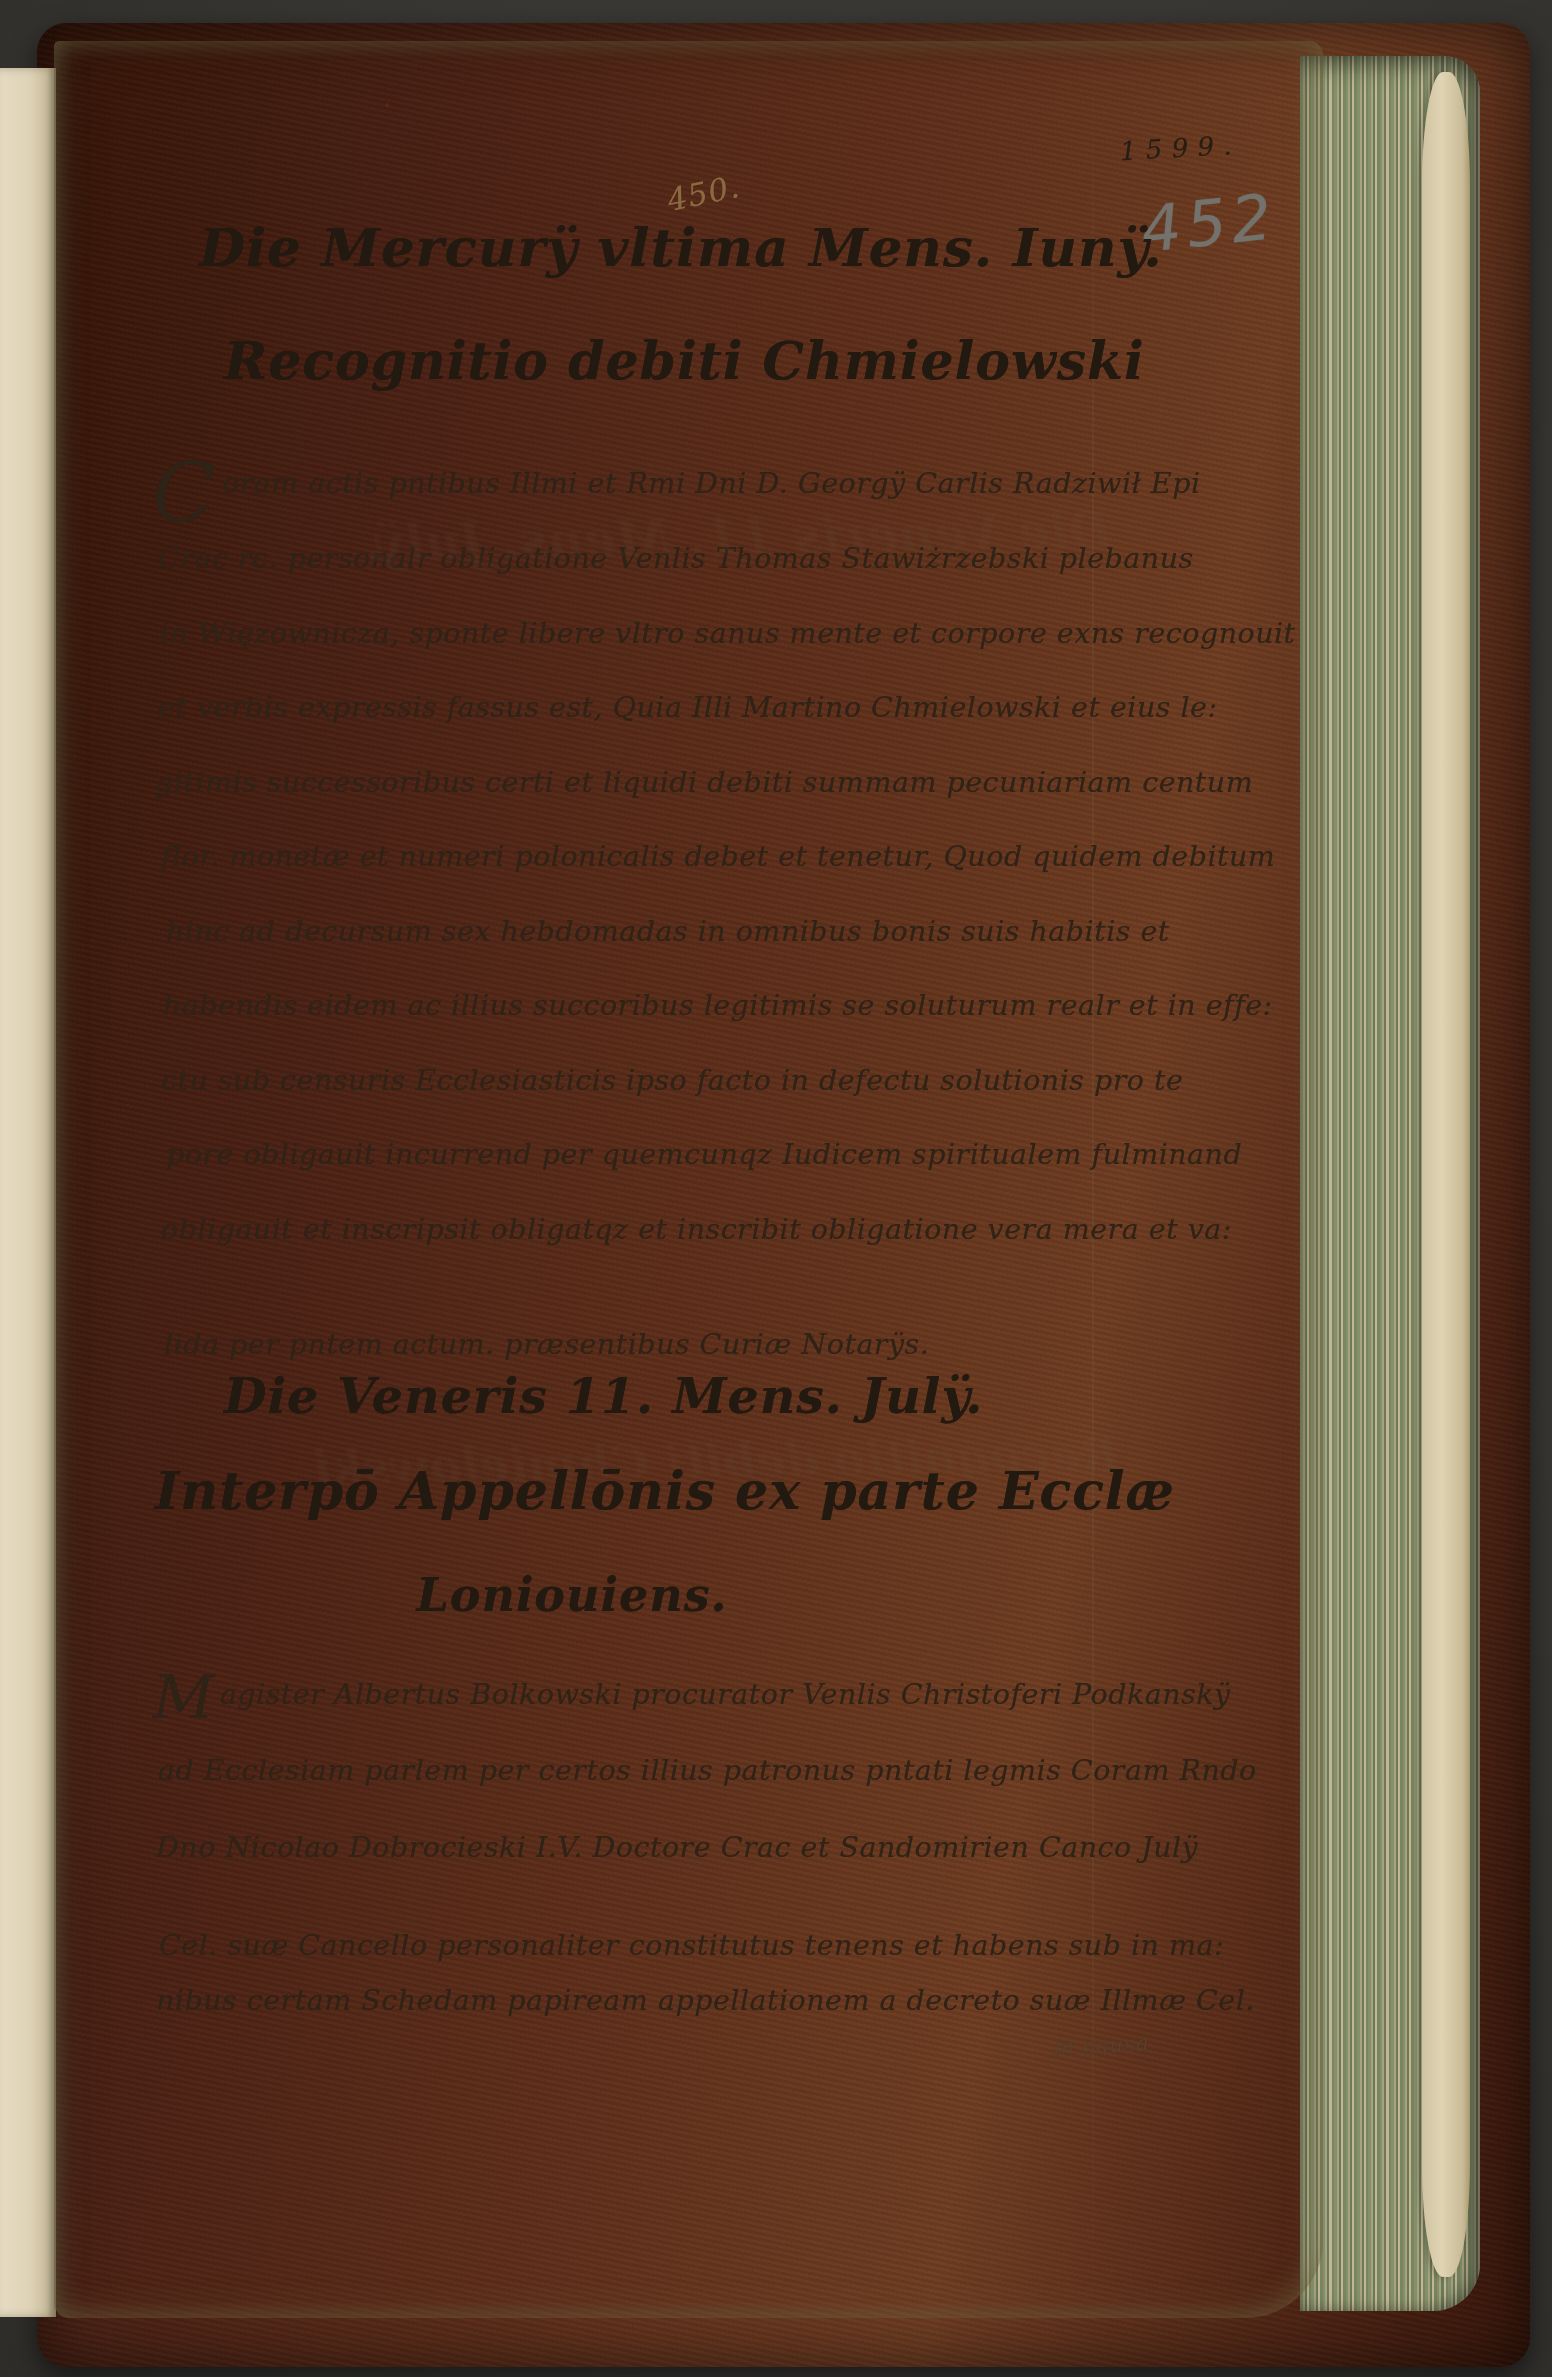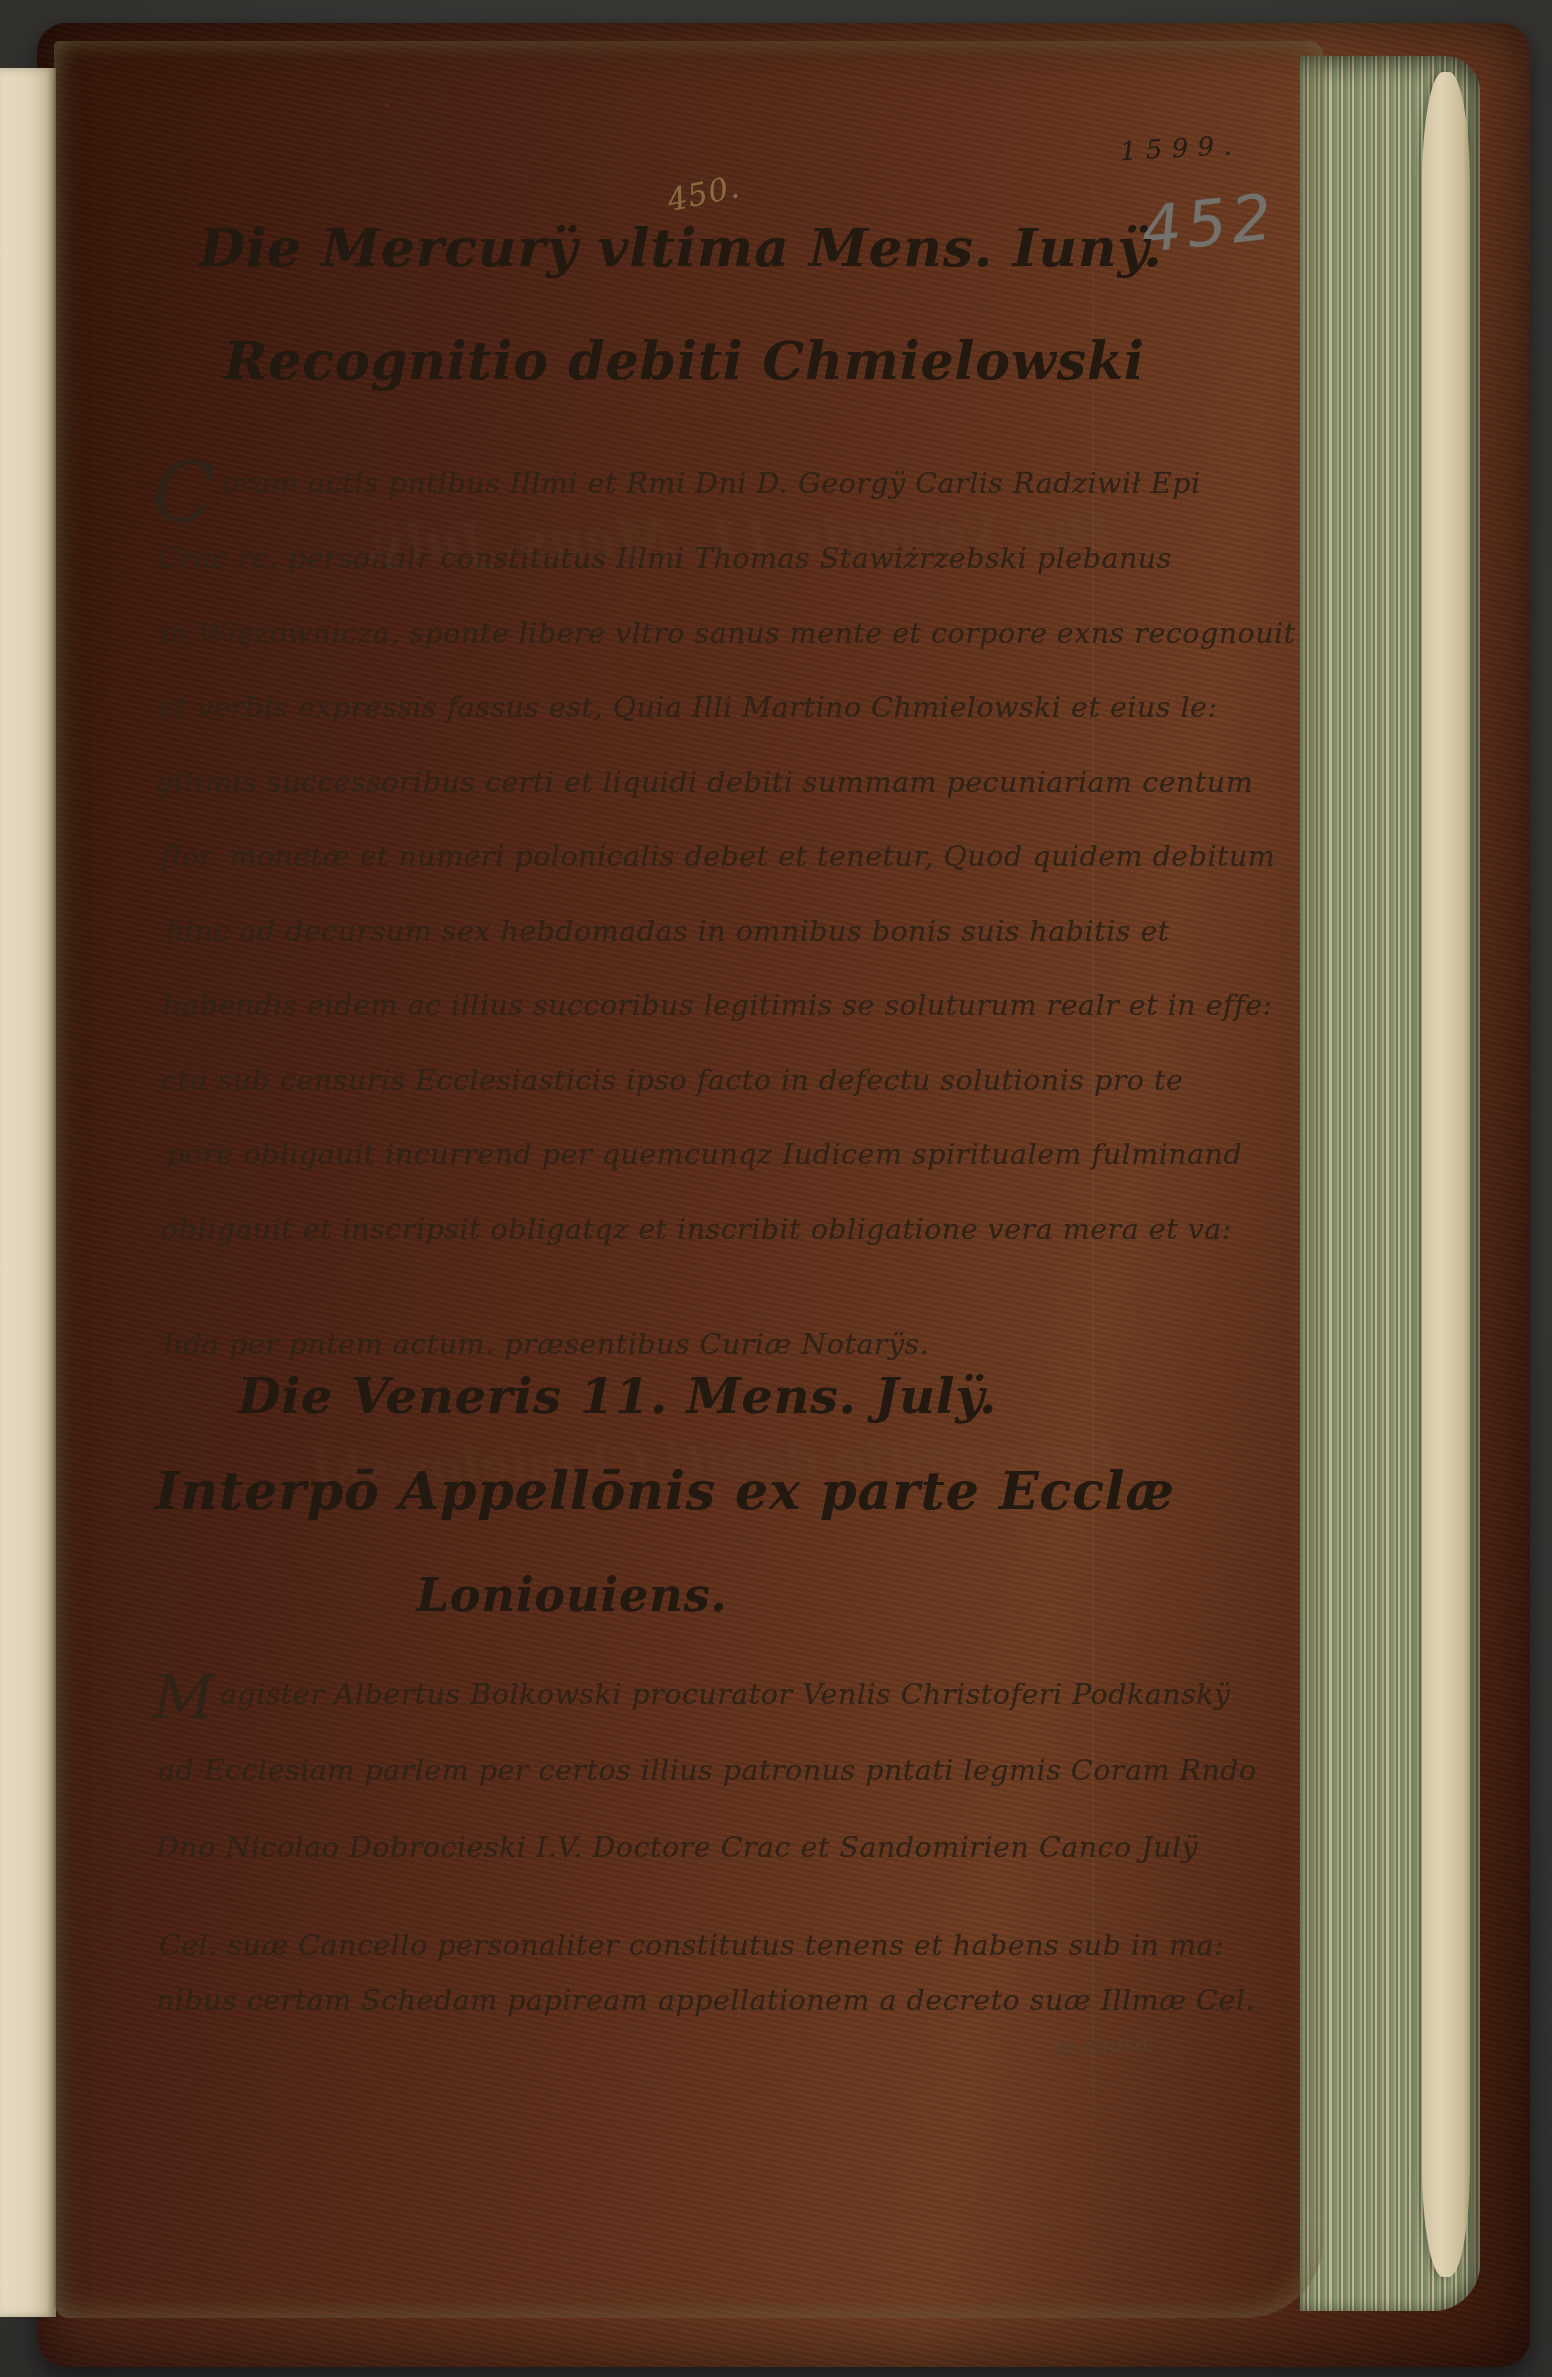--- a/index.html
+++ b/index.html
@@ -77,36 +77,36 @@
     <div class="speck" style="left:331px;top:62px;width:3.6px;height:3.6px;opacity:.5;"></div>
 
     <div class="ink year-mark" style="left:1066px;top:92px;">1599.</div>
     <div class="ink folio-pencil" style="left:1087px;top:146px;">452</div>
     <div class="ink folio-ink" style="left:613px;top:134px;">450.</div>
 
     <div class="ink heading" style="left:145px;top:175px;font-size:53px;">Die Mercurÿ vltima Mens. Iunÿ.</div>
     <div class="ink heading" style="left:170px;top:289px;font-size:52px;">Recognitio debiti Chmielowski</div>
 
     <div class="ink bline initial-c" style="left:101px;top:424px;">Coram actis pntibus Illmi et Rmi Dni D. Georgÿ Carlis Radziwił Epi</div>
-    <div class="ink bline" style="left:104px;top:499px;">Crac rc. personalr constitutus Illmi Thomas Stawiżrzebski plebanus</div>
+    <div class="ink bline" style="left:104px;top:499px;">Crac rc. personalr obligatione Venlis Thomas Stawiżrzebski plebanus</div>
     <div class="ink bline" style="left:106px;top:574px;">in Więzownicza, sponte libere vltro sanus mente et corpore exns recognouit</div>
     <div class="ink bline" style="left:104px;top:648px;">et verbis expressis fassus est, Quia Illi Martino Chmielowski et eius le:</div>
     <div class="ink bline" style="left:101px;top:723px;">gitimis successoribus certi et liquidi debiti summam pecuniariam centum</div>
     <div class="ink bline" style="left:107px;top:797px;">flor. monetæ et numeri polonicalis debet et tenetur, Quod quidem debitum</div>
     <div class="ink bline" style="left:112px;top:872px;">hinc ad decursum sex hebdomadas in omnibus bonis suis habitis et</div>
     <div class="ink bline" style="left:109px;top:946px;">habendis eidem ac illius succoribus legitimis se soluturum realr et in effe:</div>
     <div class="ink bline" style="left:107px;top:1021px;">ctu sub censuris Ecclesiasticis ipso facto in defectu solutionis pro te</div>
     <div class="ink bline" style="left:112px;top:1095px;">pore obligauit incurrend per quemcunqz Iudicem spiritualem fulminand</div>
     <div class="ink bline" style="left:107px;top:1170px;">obligauit et inscripsit obligatqz et inscribit obligatione vera mera et va:</div>
     <div class="ink bline" style="left:110px;top:1244px;margin-top:41px;">lida per pntem actum. præsentibus Curiæ Notarÿs.</div>
 
     <div class="ghost" style="left:311px;top:466px;font-size:50px;">Die Veneris 11. Mens. Julÿ.</div>
     <div class="ghost" style="left:259px;top:1392px;font-size:47px;">Recognitio debiti Chmielowski</div>
 
-    <div class="ink heading" style="left:184px;top:1326px;font-size:49px;text-align:center;">Die Veneris 11. Mens. Julÿ.</div>
+    <div class="ink heading" style="left:170px;top:1326px;font-size:49px;text-align:center;">Die Veneris 11. Mens. Julÿ.</div>
     <div class="ink heading" style="left:101px;top:1419px;font-size:52px;">Interpō Appellōnis ex parte Ecclæ</div>
     <div class="ink heading" style="left:285px;top:1527px;width:466px;text-align:center;font-size:46px;">Loniouiens.</div>
 
     <div class="ink bline initial-m" style="left:101px;top:1635px;">Magister Albertus Bolkowski procurator Venlis Christoferi Podkanskÿ</div>
     <div class="ink bline" style="left:104px;top:1711px;">ad Ecclesiam parlem per certos illius patronus pntati legmis Coram Rndo</div>
     <div class="ink bline" style="left:102px;top:1788px;">Dno Nicolao Dobrocieski I.V. Doctore Crac et Sandomirien Canco Julÿ</div>
     <div class="ink bline" style="left:105px;top:1865px;margin-top:21px;">Cel. suæ Cancello personaliter constitutus tenens et habens sub in ma:</div>
     <div class="ink bline" style="left:102px;top:1941px;text-align:center;">nibus certam Schedam papiream appellationem a decreto suæ Illmæ Cel.</div>
 
     <div class="ink note" style="left:999px;top:1992px;">in causa</div>

